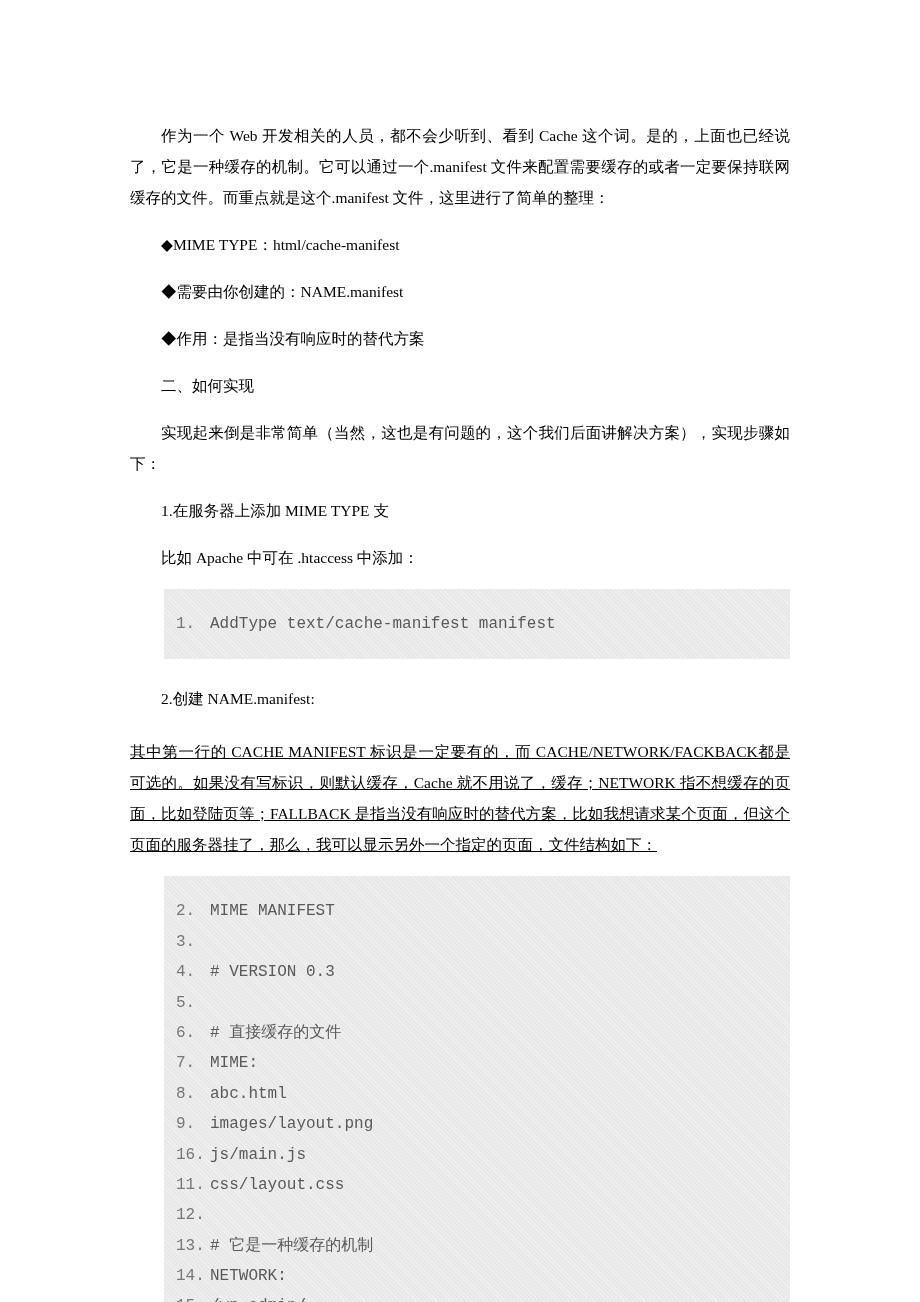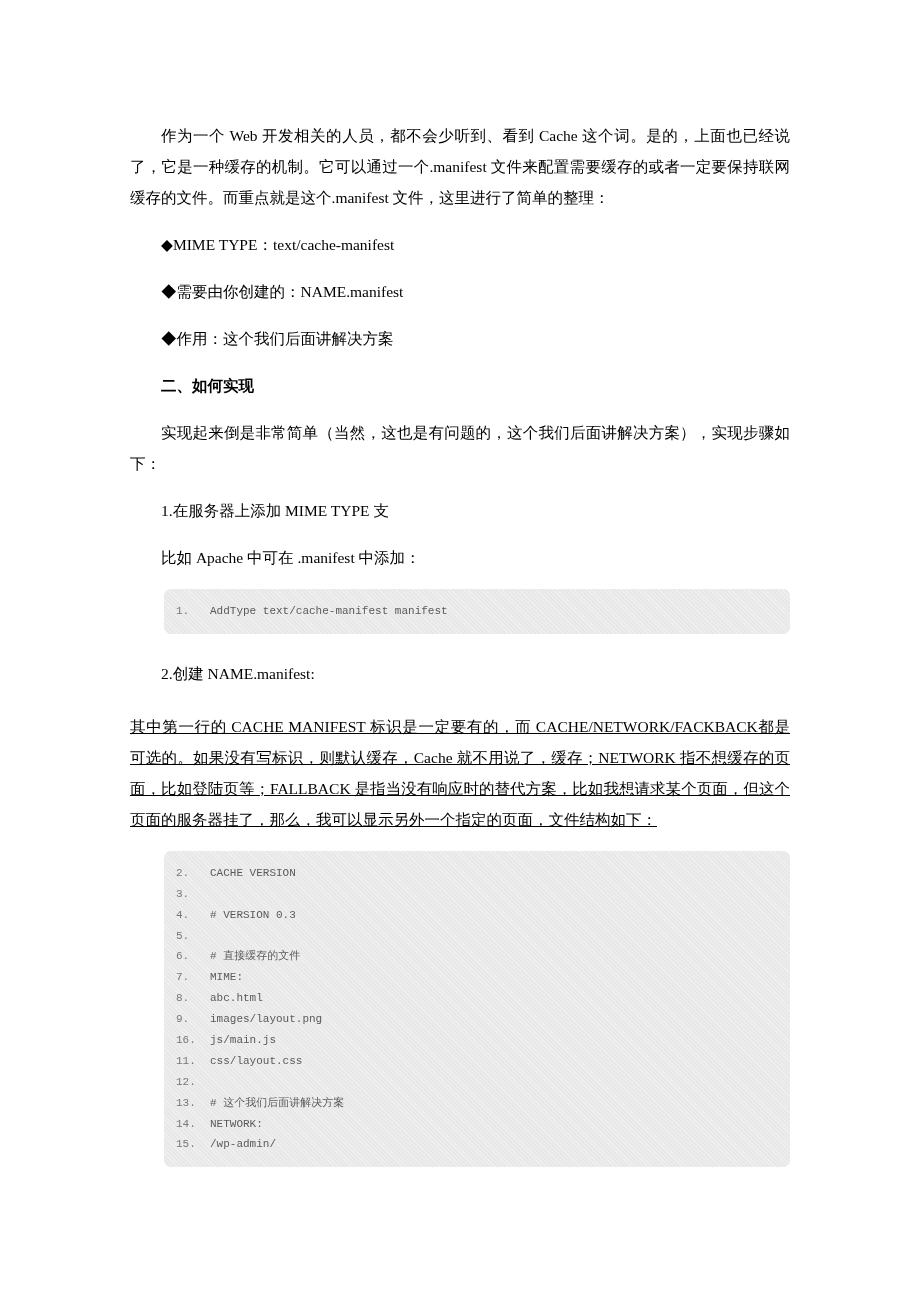--- a/index.html
+++ b/index.html
@@ -19,70 +19,69 @@
     margin-bottom: 16px;
     text-indent: 2em;
   }
   .para.noindent { text-indent: 0; }
   .bullet {
     text-indent: 2em;
     margin-bottom: 16px;
   }
   .section-title {
     text-indent: 2em;
-    font-weight: bold;
+    font-weight: normal;
     margin-bottom: 16px;
   }
   .code-block {
     background-color: #e8e8e8;
     background-image: repeating-linear-gradient(45deg, rgba(255,255,255,0.35) 0, rgba(255,255,255,0.35) 1px, transparent 1px, transparent 3px);
     font-family: "Courier New", Courier, monospace;
-    font-size: 11px;
+    font-size: 16px;
     color: #5a5a5a;
-    padding: 12px 12px;
+    padding: 20px 12px;
     margin: 0 0 24px 34px;
     white-space: pre;
     line-height: 1.9;
-    border-radius: 7px;
   }
   .code-block .ln {
     display: inline-block;
     width: 34px;
     color: #777777;
   }
   .spaced { margin-top: 22px; text-decoration: underline; }
 </style>
 </head>
 <body>
 
 <p class="para">作为一个 Web 开发相关的人员，都不会少听到、看到 Cache 这个词。是的，上面也已经说了，它是一种缓存的机制。它可以通过一个.manifest 文件来配置需要缓存的或者一定要保持联网缓存的文件。而重点就是这个.manifest 文件，这里进行了简单的整理：</p>
 
-<p class="bullet">◆MIME TYPE：text/cache-manifest</p>
+<p class="bullet">◆MIME TYPE：html/cache-manifest</p>
 <p class="bullet">◆需要由你创建的：NAME.manifest</p>
-<p class="bullet">◆作用：这个我们后面讲解决方案</p>
+<p class="bullet">◆作用：是指当没有响应时的替代方案</p>
 
 <p class="section-title">二、如何实现</p>
 
 <p class="para">实现起来倒是非常简单（当然，这也是有问题的，这个我们后面讲解决方案），实现步骤如下：</p>
 
 <p class="bullet">1.在服务器上添加 MIME TYPE 支</p>
-<p class="bullet">比如 Apache 中可在 .manifest 中添加：</p>
+<p class="bullet">比如 Apache 中可在 .htaccess 中添加：</p>
 
 <div class="code-block" id="code1"><span class="ln">1.</span><span>AddType text/cache-manifest manifest</span></div>
 
 <p class="bullet">2.创建 NAME.manifest:</p>
 
 <p class="para noindent spaced">其中第一行的 CACHE MANIFEST 标识是一定要有的，而 CACHE/NETWORK/FACKBACK都是可选的。如果没有写标识，则默认缓存，Cache 就不用说了，缓存；NETWORK 指不想缓存的页面，比如登陆页等；FALLBACK 是指当没有响应时的替代方案，比如我想请求某个页面，但这个页面的服务器挂了，那么，我可以显示另外一个指定的页面，文件结构如下：</p>
 
-<div class="code-block" id="code2"><span class="ln">2.</span><span>CACHE VERSION</span>
+<div class="code-block" id="code2"><span class="ln">2.</span><span>MIME MANIFEST</span>
 <span class="ln">3.</span><span></span>
 <span class="ln">4.</span><span># VERSION 0.3</span>
 <span class="ln">5.</span><span></span>
 <span class="ln">6.</span><span># 直接缓存的文件</span>
 <span class="ln">7.</span><span>MIME:</span>
 <span class="ln">8.</span><span>abc.html</span>
 <span class="ln">9.</span><span>images/layout.png</span>
 <span class="ln">16.</span><span>js/main.js</span>
 <span class="ln">11.</span><span>css/layout.css</span>
 <span class="ln">12.</span><span></span>
-<span class="ln">13.</span><span># 这个我们后面讲解决方案</span>
+<span class="ln">13.</span><span># 它是一种缓存的机制</span>
 <span class="ln">14.</span><span>NETWORK:</span>
 <span class="ln">15.</span><span>/wp-admin/</span></div>
 
 </body></html>

